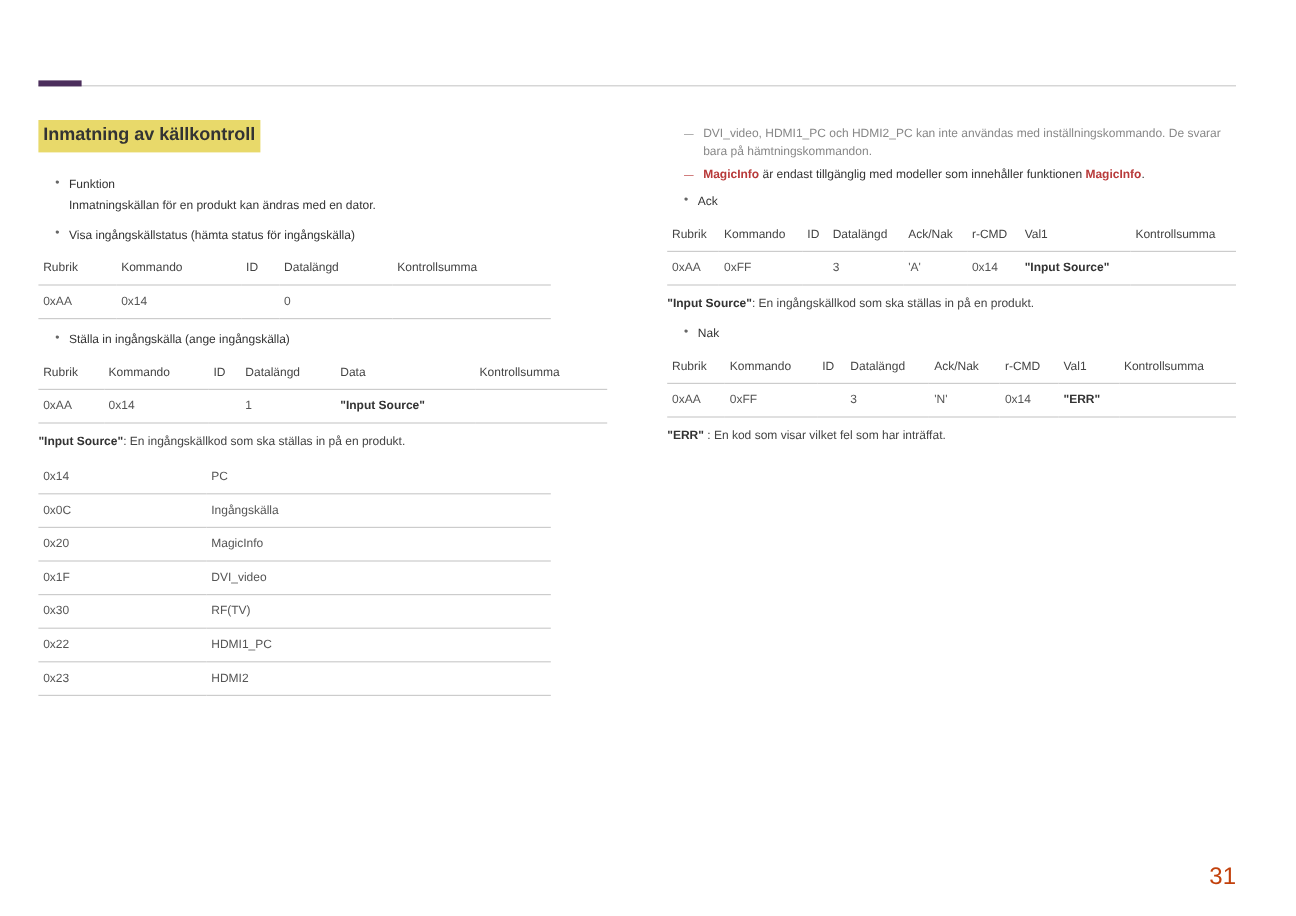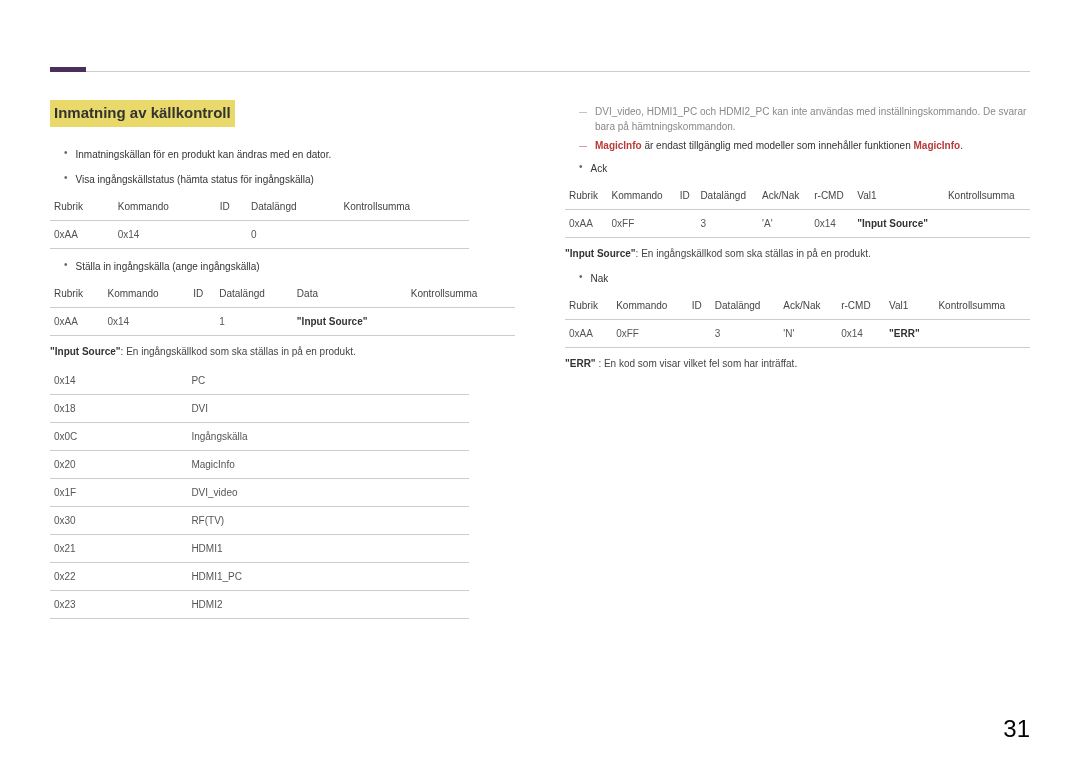--- a/index.html
+++ b/index.html
@@ -7,21 +7,21 @@
     margin: 0;
     padding: 0;
     font-family: Arial, Helvetica, sans-serif;
     background: #fff;
     color: #333;
     width: 1080px;
     height: 763px;
     position: relative;
   }
   .page {
-    padding: 40px 50px 30px 50px;
+    padding: 40px 50px 30px 32px;
   }
   .top-bar {
     border-bottom: 1px solid #ccc;
     height: 32px;
     position: relative;
     margin-bottom: 28px;
   }
   .top-bar::before {
     content: "";
     position: absolute;
@@ -95,37 +95,38 @@
     font-size: 10px;
     margin: 8px 0;
     color: #444;
   }
   .bold { font-weight: bold; color: #333; }
   .keyword { font-weight: bold; color: #b83a3a; }
   .page-num {
     position: absolute;
     right: 50px;
     bottom: 20px;
-    font-size: 24px;
-    color: #000000;
+    font-size: 20px;
+    color: #c2410c;
     font-weight: 300;
   }
 </style>
 </head>
 <body>
 
 <div class="page">
   <div class="top-bar"></div>
   <div class="columns">
 
     <div class="col">
       <div class="section-title">Inmatning av källkontroll</div>
 
       <div class="bullet">
         <div class="bullet-text">
+          <p>Funktion</p>
           <p>Inmatningskällan för en produkt kan ändras med en dator.</p>
         </div>
       </div>
 
       <div class="bullet">
         <div class="bullet-text">
             <p>Visa ingångskällstatus (hämta status för ingångskälla)</p>
           </div>
       </div>
 
@@ -179,42 +180,34 @@
         <span class="bold">"Input Source"</span><span>: En ingångskällkod som ska ställas in på en produkt.</span>
       </div>
 
       <table class="narrow">
         <tbody>
             <tr>
               <td>0x14</td>
               <td>PC</td>
             </tr>
         <tr>
-              <td>0x18</td>
-              <td>DVI</td>
-            </tr>
-        <tr>
               <td>0x0C</td>
               <td>Ingångskälla</td>
             </tr>
         <tr>
               <td>0x20</td>
               <td>MagicInfo</td>
             </tr>
         <tr>
               <td>0x1F</td>
               <td>DVI_video</td>
             </tr>
         <tr>
               <td>0x30</td>
               <td>RF(TV)</td>
-            </tr>
-        <tr>
-              <td>0x21</td>
-              <td>HDMI1</td>
             </tr>
         <tr>
               <td>0x22</td>
               <td>HDMI1_PC</td>
             </tr>
         <tr>
               <td>0x23</td>
               <td>HDMI2</td>
             </tr>
       </tbody>

